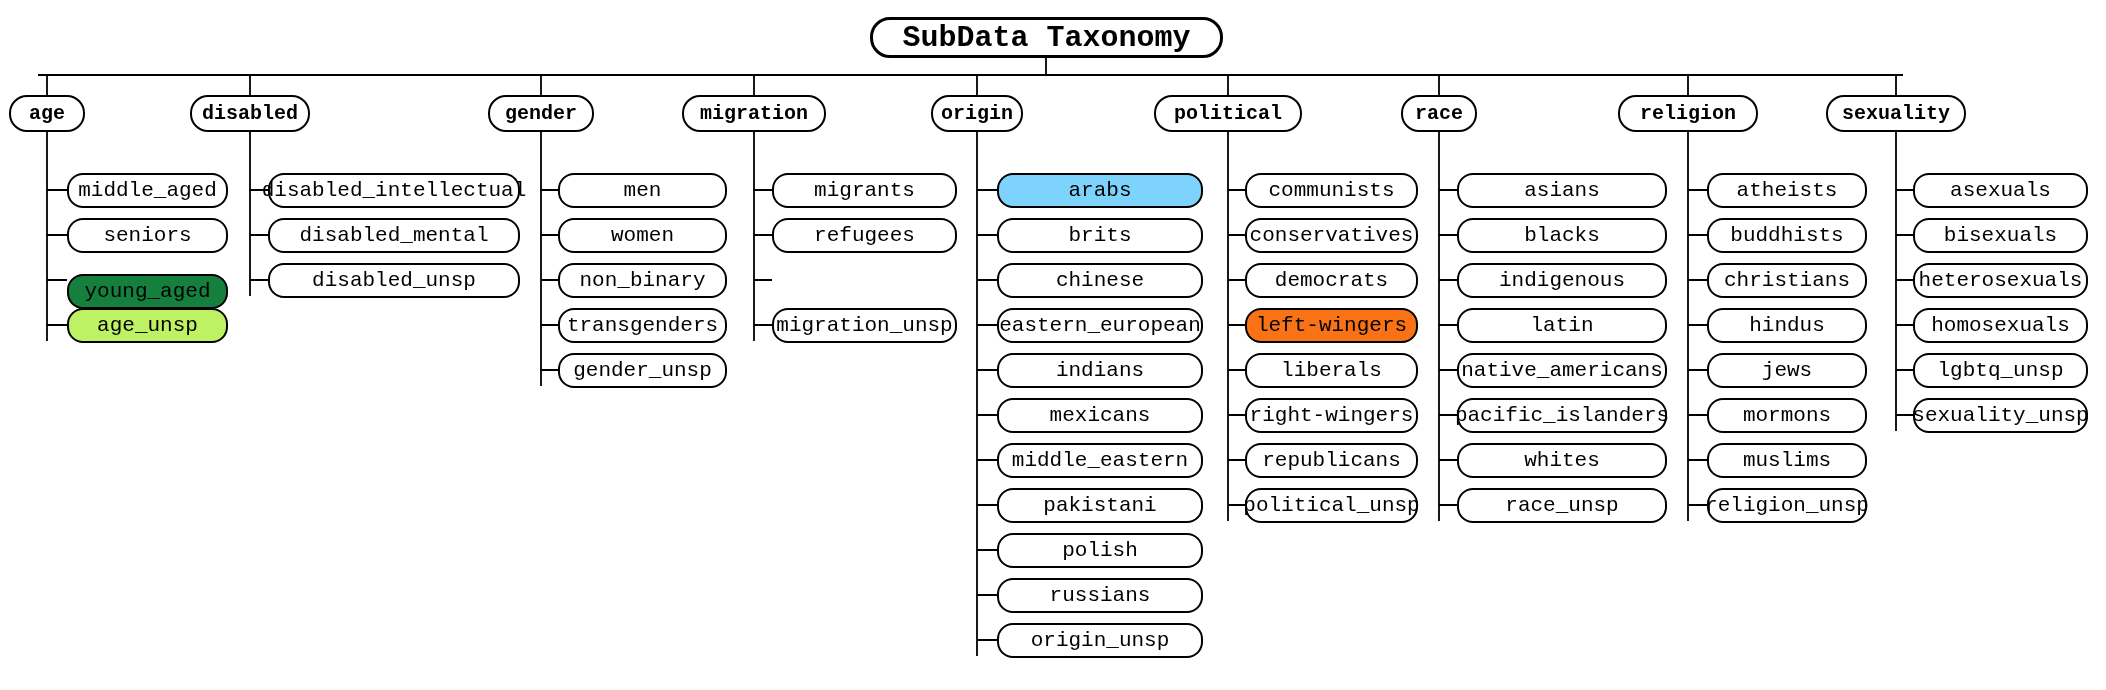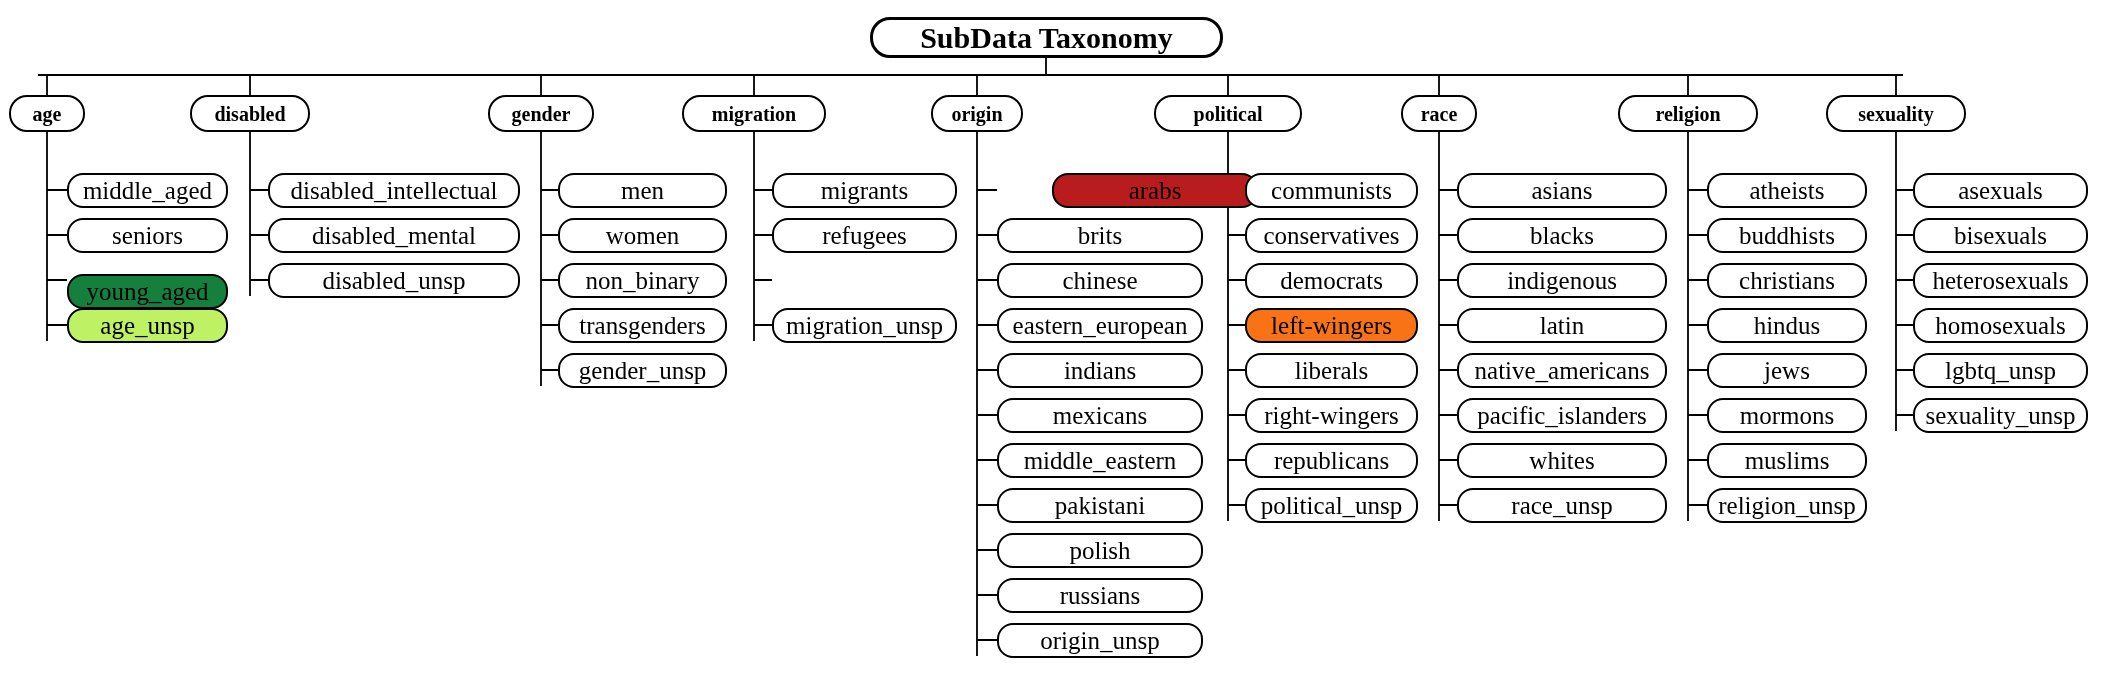--- a/index.html
+++ b/index.html
@@ -5,21 +5,21 @@
   html, body {
     margin: 0;
     padding: 0;
     background: #ffffff;
   }
   .stage {
     position: relative;
     width: 2106px;
     height: 690px;
     background: #ffffff;
-    font-family: Liberation Serif, serif;
+    font-family: Liberation Mono, monospace;
     overflow: hidden;
   }
   .connectors {
     position: absolute;
     left: 0;
     top: 0;
   }
   .node {
     position: absolute;
     box-sizing: border-box;
@@ -41,21 +41,21 @@
     border-radius: 20px;
     font-size: 30px;
     font-weight: bold;
   }
   .cat {
     font-size: 20px;
     font-weight: bold;
     border-radius: 18px;
   }
   .child {
-    font-size: 25px;
+    font-size: 21px;
     border-radius: 16px;
   }
 </style>
 </head>
 <body>
 
 <div class="stage" style="background: rgb(255, 255, 255);">
   <svg class="connectors" width="2106" height="690" viewBox="0 0 2106 690">
     <path fill="none" stroke="#000000" stroke-width="1.8" d="M38 75 H1903 M1046 58 V75 M47 75 V95 M47 132 V341 M47 190 H67 M47 235 H67 M47 280 H67 M47 325 H67 M250 75 V95 M250 132 V296 M250 190 H268 M250 235 H268 M250 280 H268 M541 75 V95 M541 132 V386 M541 190 H558 M541 235 H558 M541 280 H558 M541 325 H558 M541 370 H558 M754 75 V95 M754 132 V341 M754 190 H772 M754 235 H772 M754 280 H772 M754 325 H772 M977 75 V95 M977 132 V656 M977 190 H997 M977 235 H997 M977 280 H997 M977 325 H997 M977 370 H997 M977 415 H997 M977 460 H997 M977 505 H997 M977 550 H997 M977 595 H997 M977 640 H997 M1228 75 V95 M1228 132 V521 M1228 190 H1245 M1228 235 H1245 M1228 280 H1245 M1228 325 H1245 M1228 370 H1245 M1228 415 H1245 M1228 460 H1245 M1228 505 H1245 M1439 75 V95 M1439 132 V521 M1439 190 H1457 M1439 235 H1457 M1439 280 H1457 M1439 325 H1457 M1439 370 H1457 M1439 415 H1457 M1439 460 H1457 M1439 505 H1457 M1688 75 V95 M1688 132 V521 M1688 190 H1707 M1688 235 H1707 M1688 280 H1707 M1688 325 H1707 M1688 370 H1707 M1688 415 H1707 M1688 460 H1707 M1688 505 H1707 M1896 75 V95 M1896 132 V431 M1896 190 H1913 M1896 235 H1913 M1896 280 H1913 M1896 325 H1913 M1896 370 H1913 M1896 415 H1913"></path>
   </svg>
@@ -73,21 +73,21 @@
     <div class="node child" style="left: 558px; top: 172.5px; width: 169px; height: 35px; background: rgb(255, 255, 255); border-color: rgb(0, 0, 0); color: rgb(0, 0, 0);">men</div>
     <div class="node child" style="left: 558px; top: 217.5px; width: 169px; height: 35px; background: rgb(255, 255, 255); border-color: rgb(0, 0, 0); color: rgb(0, 0, 0);">women</div>
     <div class="node child" style="left: 558px; top: 262.5px; width: 169px; height: 35px; background: rgb(255, 255, 255); border-color: rgb(0, 0, 0); color: rgb(0, 0, 0);">non_binary</div>
     <div class="node child" style="left: 558px; top: 307.5px; width: 169px; height: 35px; background: rgb(255, 255, 255); border-color: rgb(0, 0, 0); color: rgb(0, 0, 0);">transgenders</div>
     <div class="node child" style="left: 558px; top: 352.5px; width: 169px; height: 35px; background: rgb(255, 255, 255); border-color: rgb(0, 0, 0); color: rgb(0, 0, 0);">gender_unsp</div>
     <div class="node cat" style="left: 682px; top: 95px; width: 144px; height: 37px; background: rgb(255, 255, 255); border-color: rgb(0, 0, 0); color: rgb(0, 0, 0);">migration</div>
     <div class="node child" style="left: 772px; top: 172.5px; width: 185px; height: 35px; background: rgb(255, 255, 255); border-color: rgb(0, 0, 0); color: rgb(0, 0, 0);">migrants</div>
     <div class="node child" style="left: 772px; top: 217.5px; width: 185px; height: 35px; background: rgb(255, 255, 255); border-color: rgb(0, 0, 0); color: rgb(0, 0, 0);">refugees</div>
     <div class="node child" style="left: 772px; top: 307.5px; width: 185px; height: 35px; background: rgb(255, 255, 255); border-color: rgb(0, 0, 0); color: rgb(0, 0, 0);">migration_unsp</div>
     <div class="node cat" style="left: 931px; top: 95px; width: 92px; height: 37px; background: rgb(255, 255, 255); border-color: rgb(0, 0, 0); color: rgb(0, 0, 0);">origin</div>
-    <div class="node child" style="left: 1052px; top: 172.5px; width: 206px; height: 35px; background: #b91c1c; border-color: rgb(0, 0, 0); color: rgb(0, 0, 0); text-align: right;">arabs</div>
+    <div class="node child" style="left: 997px; top: 172.5px; width: 206px; height: 35px; background: #7dd3fc; border-color: rgb(0, 0, 0); color: rgb(0, 0, 0); text-align: right;">arabs</div>
     <div class="node child" style="left: 997px; top: 217.5px; width: 206px; height: 35px; background: rgb(255, 255, 255); border-color: rgb(0, 0, 0); color: rgb(0, 0, 0);">brits</div>
     <div class="node child" style="left: 997px; top: 262.5px; width: 206px; height: 35px; background: rgb(255, 255, 255); border-color: rgb(0, 0, 0); color: rgb(0, 0, 0);">chinese</div>
     <div class="node child" style="left: 997px; top: 307.5px; width: 206px; height: 35px; background: rgb(255, 255, 255); border-color: rgb(0, 0, 0); color: rgb(0, 0, 0);">eastern_european</div>
     <div class="node child" style="left: 997px; top: 352.5px; width: 206px; height: 35px; background: rgb(255, 255, 255); border-color: rgb(0, 0, 0); color: rgb(0, 0, 0);">indians</div>
     <div class="node child" style="left: 997px; top: 397.5px; width: 206px; height: 35px; background: rgb(255, 255, 255); border-color: rgb(0, 0, 0); color: rgb(0, 0, 0);">mexicans</div>
     <div class="node child" style="left: 997px; top: 442.5px; width: 206px; height: 35px; background: rgb(255, 255, 255); border-color: rgb(0, 0, 0); color: rgb(0, 0, 0);">middle_eastern</div>
     <div class="node child" style="left: 997px; top: 487.5px; width: 206px; height: 35px; background: rgb(255, 255, 255); border-color: rgb(0, 0, 0); color: rgb(0, 0, 0);">pakistani</div>
     <div class="node child" style="left: 997px; top: 532.5px; width: 206px; height: 35px; background: rgb(255, 255, 255); border-color: rgb(0, 0, 0); color: rgb(0, 0, 0);">polish</div>
     <div class="node child" style="left: 997px; top: 577.5px; width: 206px; height: 35px; background: rgb(255, 255, 255); border-color: rgb(0, 0, 0); color: rgb(0, 0, 0);">russians</div>
     <div class="node child" style="left: 997px; top: 622.5px; width: 206px; height: 35px; background: rgb(255, 255, 255); border-color: rgb(0, 0, 0); color: rgb(0, 0, 0);">origin_unsp</div>

